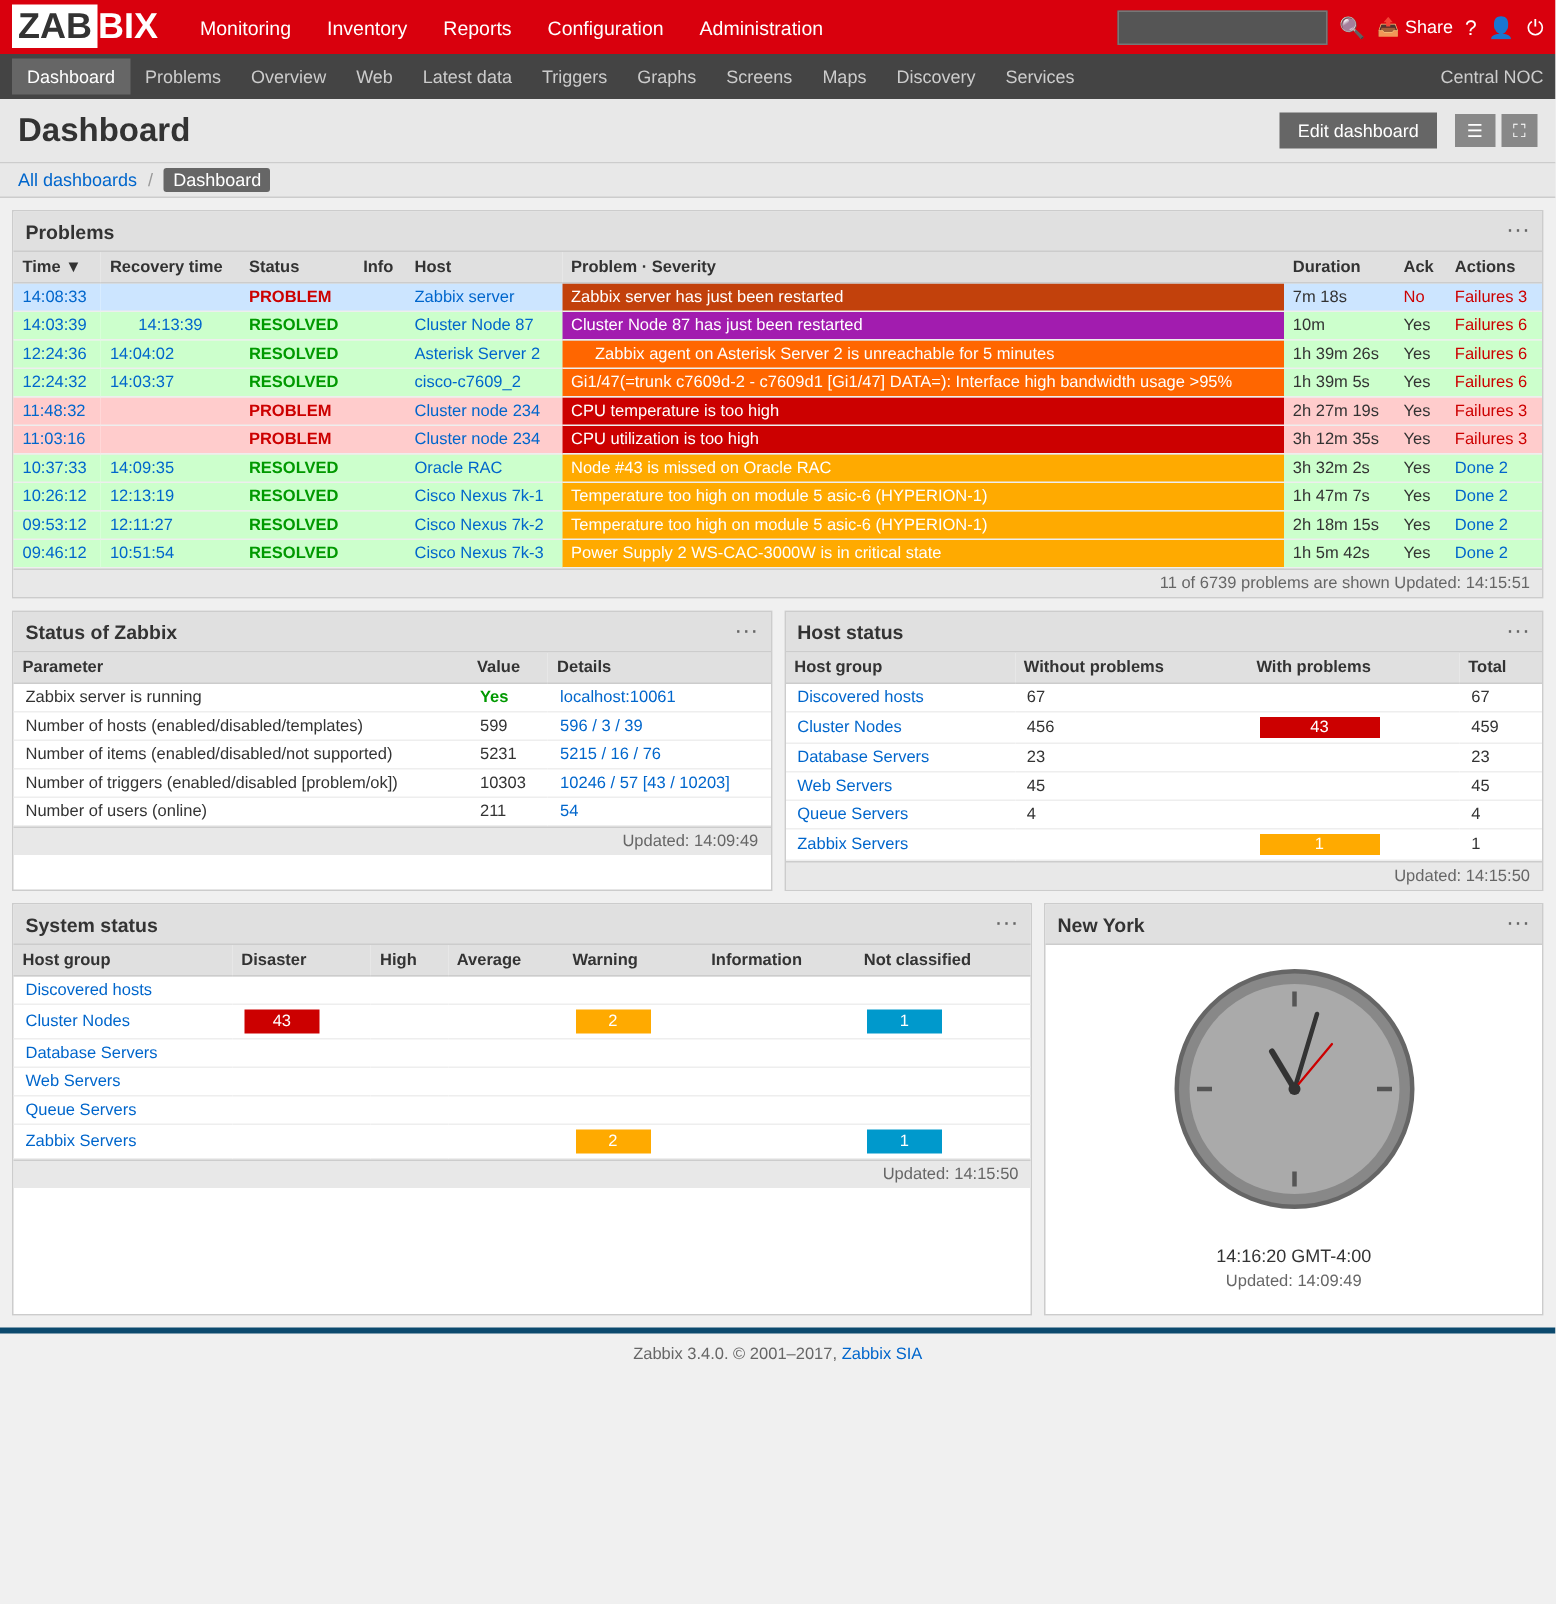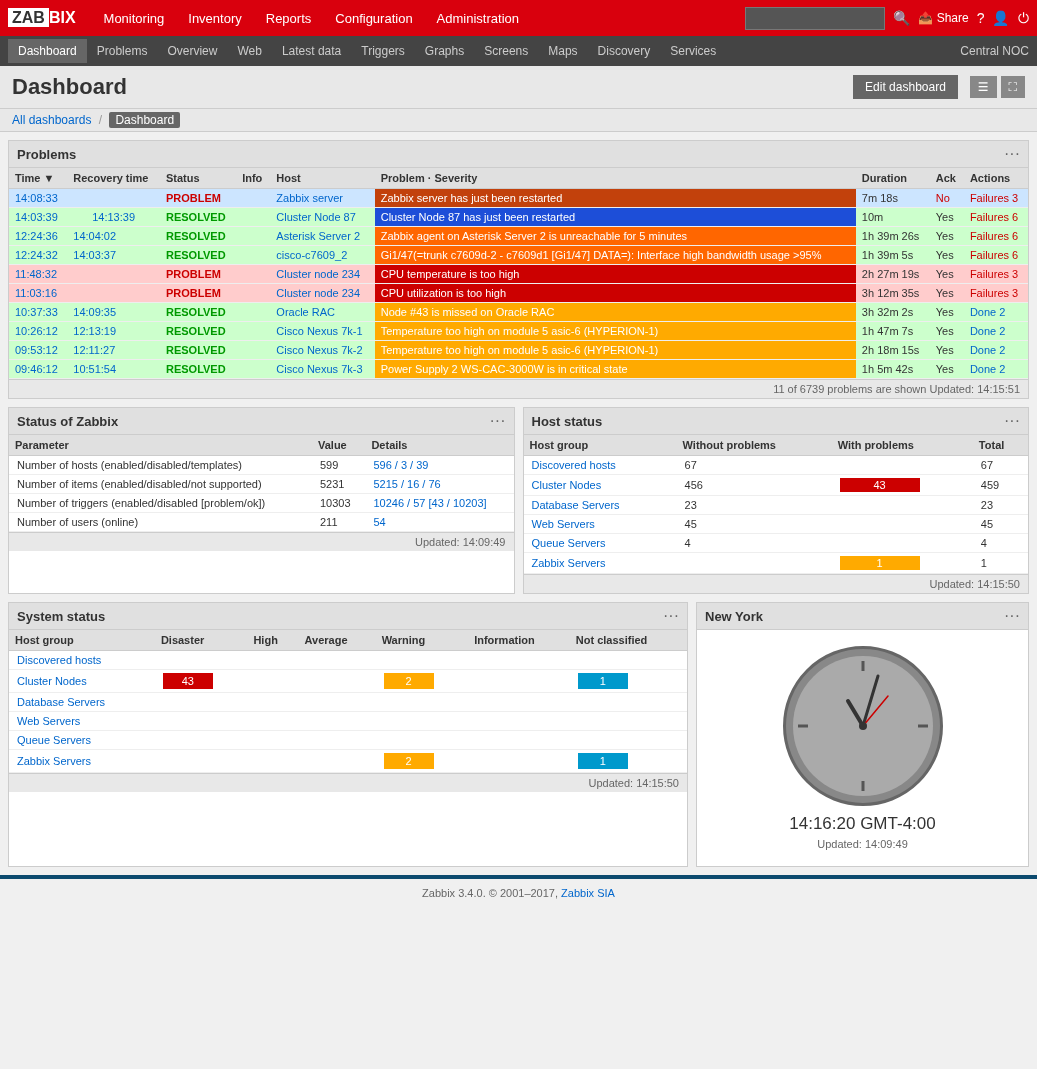--- a/index.html
+++ b/index.html
@@ -1,20 +1,20 @@
 <!DOCTYPE html>
 <html><head>
   <meta charset="utf-8">
   <style>
     * { box-sizing: border-box; margin: 0; padding: 0; }
     body { font-family: Arial, sans-serif; font-size: 12px; background: #f0f0f0; color: #333; }
 
     
     #top-nav { background: #d9000d; display: flex; align-items: center; height: 36px; padding: 0 8px; }
-    #logo { background: #d9000d; color: white; font-weight: bold; font-size: 16px; margin-right: 16px; }
+    #logo { background: #d9000d; color: white; font-weight: bold; font-size: 24px; margin-right: 16px; }
     #logo span { color: #333; background: white; padding: 1px 4px; }
     .nav-menu { display: flex; gap: 0; }
     .nav-item { color: white; padding: 6px 12px; cursor: pointer; font-size: 13px; text-decoration: none; }
     #top-right { margin-left: auto; display: flex; align-items: center; gap: 8px; color: white; }
     #search-box { background: #555; border: none; color: white; padding: 3px 6px; width: 140px; }
     .icon-btn { color: white; cursor: pointer; font-size: 14px; }
 
     
     #second-nav { background: #444; display: flex; align-items: center; height: 30px; padding: 0 8px; }
     .sub-nav-item { color: #ccc; padding: 5px 10px; cursor: pointer; font-size: 12px; }
@@ -60,21 +60,21 @@
     .host-status-table td { padding: 3px 8px; font-size: 11px; border-bottom: 1px solid #eee; }
 
     .sys-table { width: 100%; border-collapse: collapse; }
     .sys-table th { background: #e0e0e0; padding: 4px 6px; text-align: left; font-size: 11px; border-bottom: 1px solid #ccc; }
     .sys-table td { padding: 3px 8px; font-size: 11px; border-bottom: 1px solid #eee; }
 
     
     #clock-widget { padding: 16px; display: flex; flex-direction: column; align-items: center; }
     .clock-face { width: 160px; height: 160px; border-radius: 50%; background: #888; position: relative; border: 3px solid #666; }
     .clock-inner { width: 140px; height: 140px; border-radius: 50%; background: #aaa; position: absolute; top: 7px; left: 7px; }
-    .clock-time { margin-top: 8px; font-size: 17px; color: #333; }
+    .clock-time { margin-top: 24px; font-size: 12px; color: #333; }
     .clock-updated { font-size: 11px; color: #666; margin-top: 4px; }
 
     
     #page { max-width: 1037px; background: #f0f0f0; min-height: 1069px; }
   </style>
 </head>
 <body>
 
 <div id="page">
 
@@ -161,32 +161,32 @@
     <td>7m 18s</td>
     <td style="color:#cc0000;">No</td>
     <td style="color:#cc0000;cursor:pointer;">Failures 3</td>
   </tr>
           <tr style="background: rgb(204, 255, 204);">
     <td style="color:#0066cc;cursor:pointer;">14:03:39</td>
     <td style="color:#0066cc;text-align:center;">14:13:39</td>
     <td class="status-resolved">RESOLVED</td>
     <td></td>
     <td style="color:#0066cc;cursor:pointer;">Cluster Node 87</td>
-    <td style="background:#1d4ed8;color:white;cursor:pointer;padding:2px 6px;margin-top:36px;">Cluster Node 87 has just been restarted</td>
+    <td style="background:#a21caf;color:white;cursor:pointer;padding:2px 6px;margin-top:36px;">Cluster Node 87 has just been restarted</td>
     <td>10m</td>
     <td style="color:#333;">Yes</td>
     <td style="color:#cc0000;cursor:pointer;">Failures 6</td>
   </tr>
           <tr style="background: rgb(204, 255, 204);">
     <td style="color:#0066cc;cursor:pointer;">12:24:36</td>
     <td style="color:#0066cc;">14:04:02</td>
     <td class="status-resolved">RESOLVED</td>
     <td></td>
     <td style="color:#0066cc;cursor:pointer;">Asterisk Server 2</td>
-    <td style="background:#ff6600;color:white;cursor:pointer;padding:2px 6px;">Zabbix agent on Asterisk Server 2 is unreachable for 5 minutes</td>
+    <td style="background:#ff6600;color:white;cursor:pointer;padding:2px 22px;">Zabbix agent on Asterisk Server 2 is unreachable for 5 minutes</td>
     <td>1h 39m 26s</td>
     <td style="color:#333;">Yes</td>
     <td style="color:#cc0000;cursor:pointer;">Failures 6</td>
   </tr>
           <tr style="background: rgb(204, 255, 204);">
     <td style="color:#0066cc;cursor:pointer;">12:24:32</td>
     <td style="color:#0066cc;">14:03:37</td>
     <td class="status-resolved">RESOLVED</td>
     <td></td>
     <td style="color:#0066cc;cursor:pointer;">cisco-c7609_2</td>
@@ -275,20 +275,25 @@
       </div>
       <table class="status-table">
         <thead>
           <tr>
             <th>Parameter</th>
             <th>Value</th>
             <th>Details</th>
           </tr>
         </thead>
         <tbody id="status-zabbix-tbody">
+            <tr>
+    <td>Zabbix server is running</td>
+    <td style="color:#009900;font-weight:bold;">Yes</td>
+    <td style="color:#0066cc;">localhost:10061</td>
+  </tr>
             <tr>
     <td>Number of hosts (enabled/disabled/templates)</td>
     <td style="">599</td>
     <td style="color:#0066cc;">596 / 3 / 39</td>
   </tr>
             <tr>
     <td>Number of items (enabled/disabled/not supported)</td>
     <td style="">5231</td>
     <td style="color:#0066cc;">5215 / 16 / 76</td>
   </tr>

